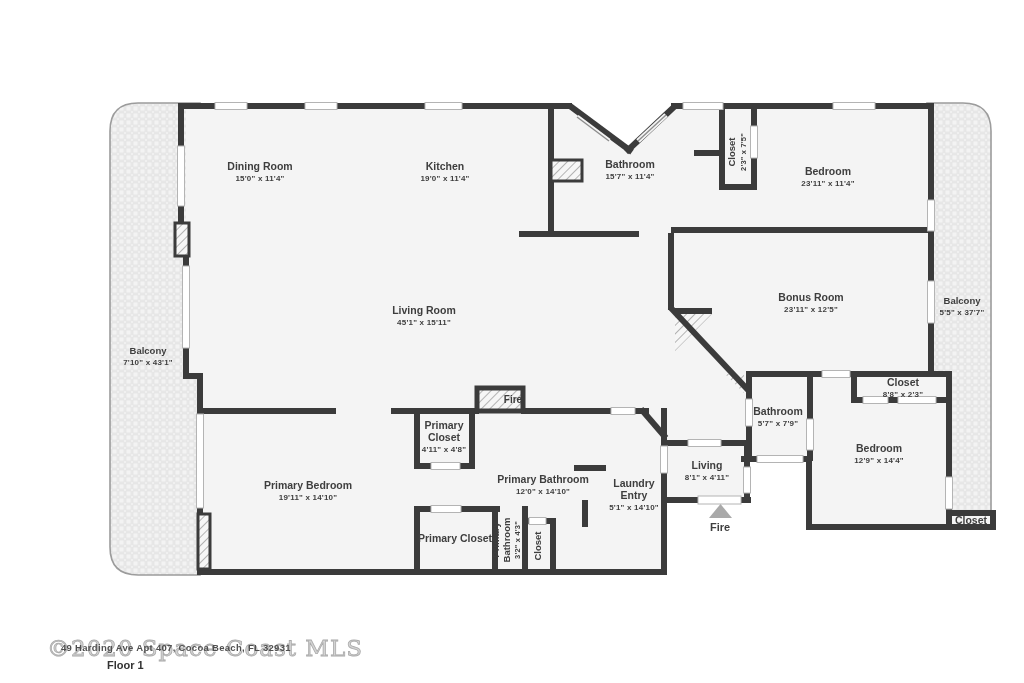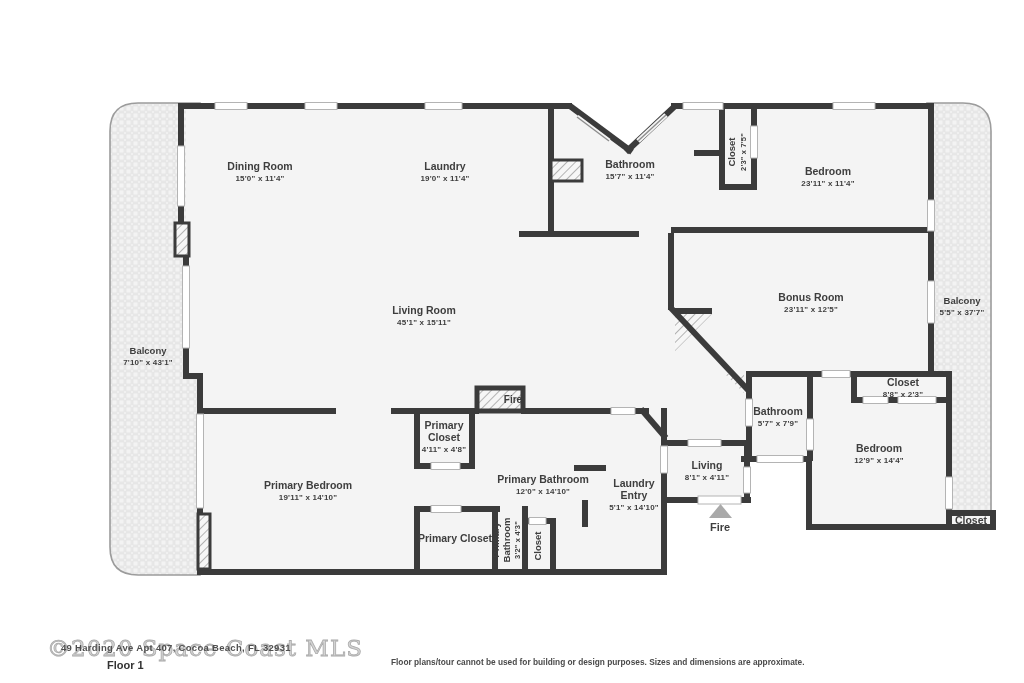--- a/index.html
+++ b/index.html
@@ -153,21 +153,21 @@
     <rect x="436" y="388" width="46" height="23" fill="url(#hatch)" stroke="#3b3b3b" stroke-width="5"></rect>
 
     <polygon points="668,518 691,518 679.5,504" fill="#a9a9a9"></polygon>
   </svg>
 
   <div class="lbl" style="left:219px;top:172px">
     <div class="rn">Dining Room</div>
     <div class="rd">15'0" x 11'4"</div>
   </div>
   <div class="lbl" style="left:404px;top:172px">
-    <div class="rn">Laundry</div>
+    <div class="rn">Kitchen</div>
     <div class="rd">19'0" x 11'4"</div>
   </div>
   <div class="lbl" style="left:589px;top:170px">
     <div class="rn">Bathroom</div>
     <div class="rd">15'7" x 11'4"</div>
   </div>
   <div class="lbl vlbl" style="left:696px;top:152px">
     <div class="rn">Closet</div>
     <div class="rd">2'3" x 7'5"</div>
   </div>
@@ -236,15 +236,14 @@
   <div class="lbl" style="left:930px;top:521px">
     <div class="rn">Closet</div>
   </div>
 
   <div id="fire-label" style="left:459px;top:399px">Fire</div>
   <div id="entry-label" style="left:679px;top:527px">Fire</div>
 
   <div id="watermark">©2020 Space Coast MLS</div>
   <div id="address-overlay">49 Harding Ave Apt 407, Cocoa Beach, FL 32931</div>
   <div id="floor-label">Floor 1</div>
-  <div id="disclaimer">Floor plans/tour cannot be used for building or design purposes. Sizes and dimensions are approximate.</div>
 
 </div>
 
 </body></html>

